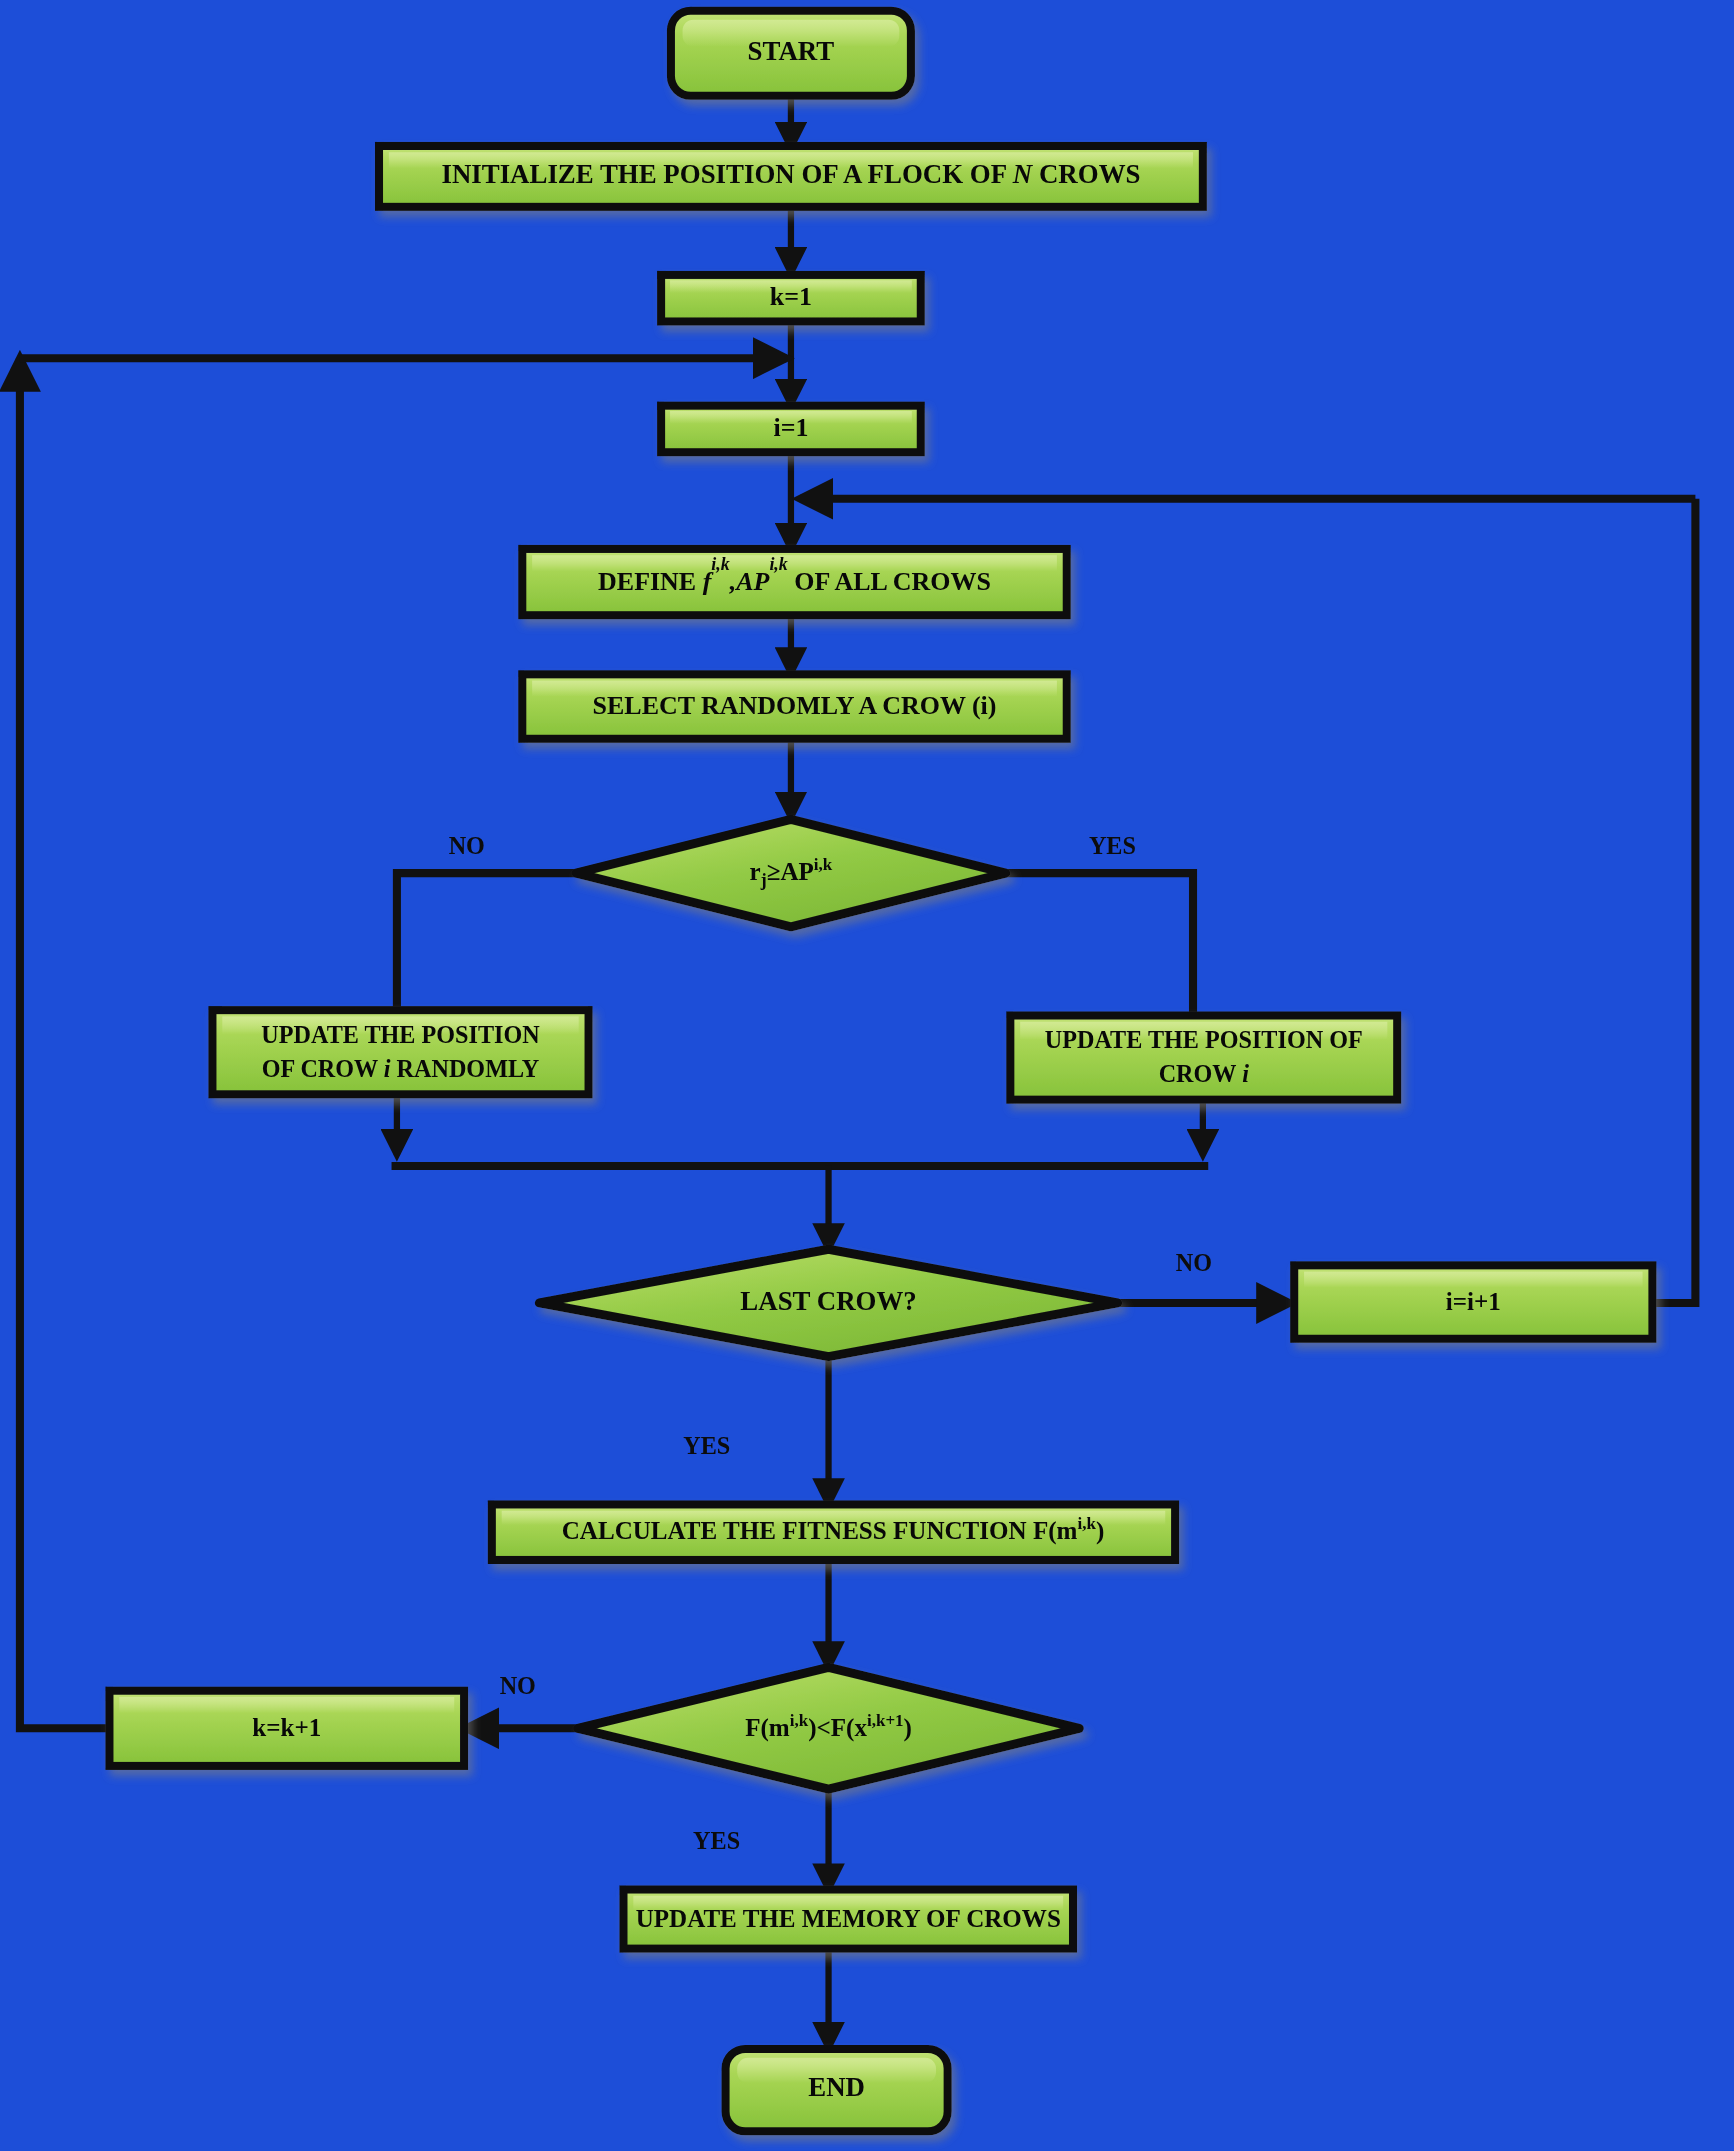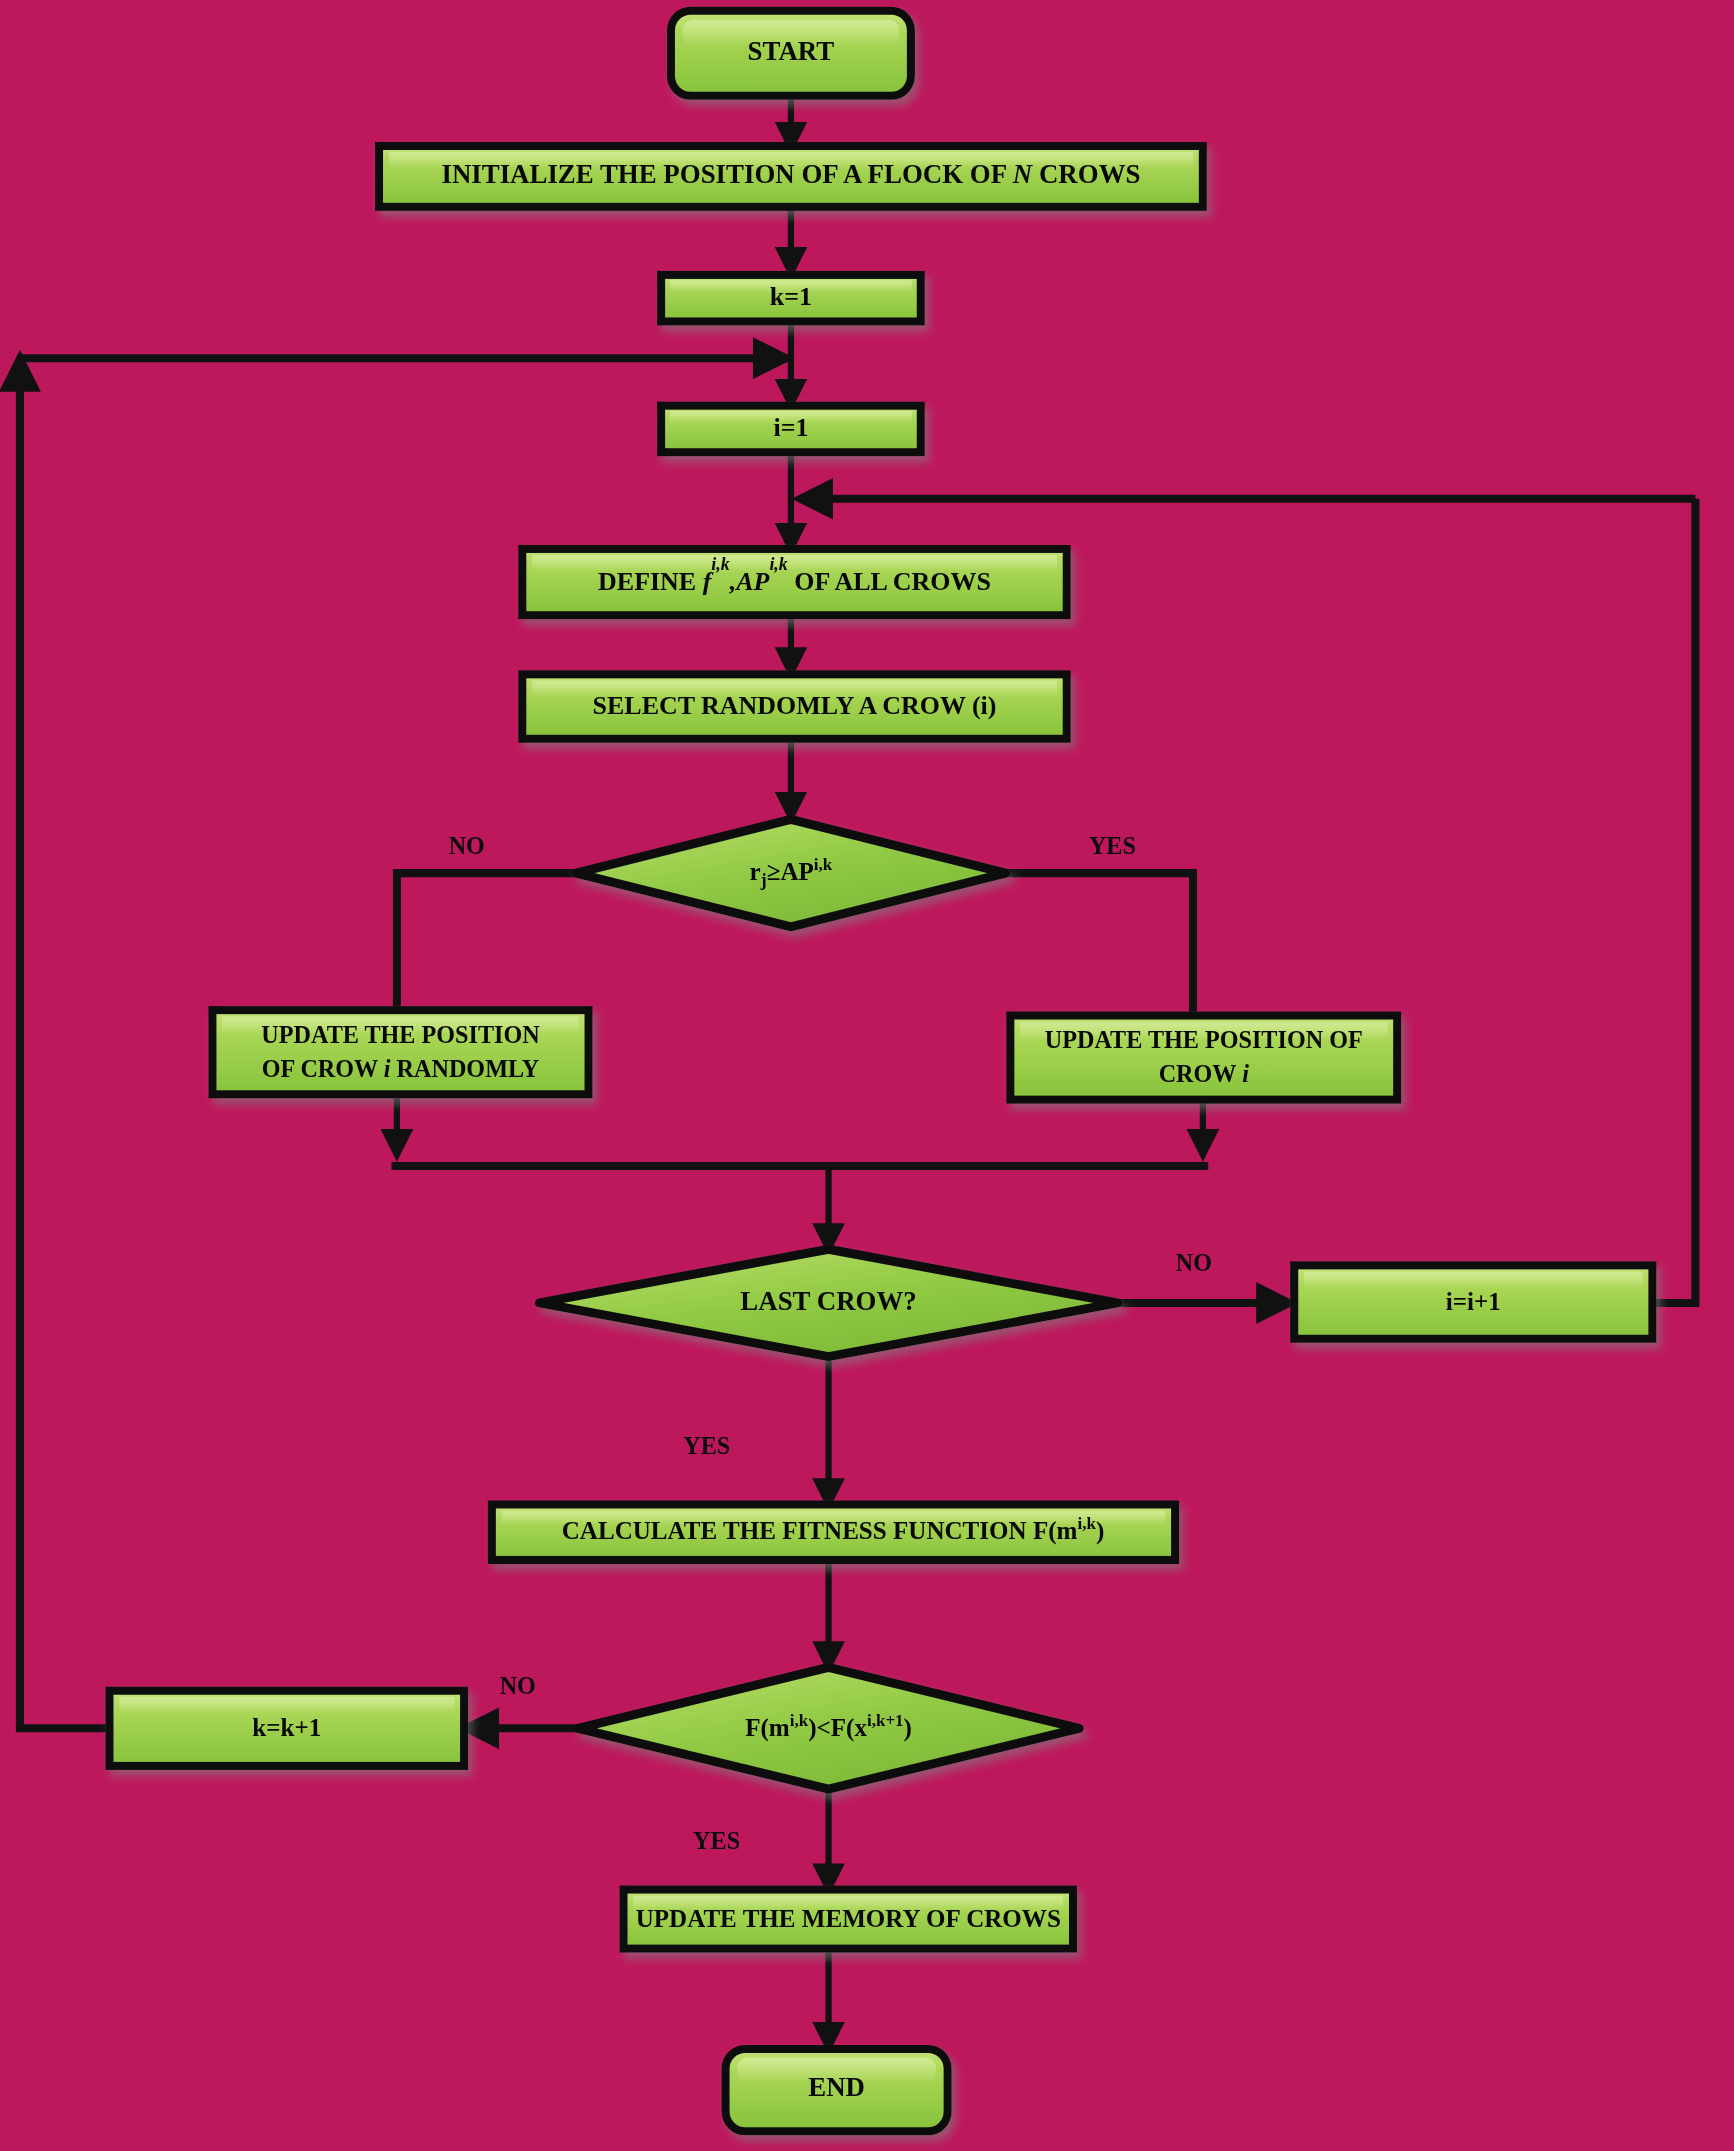--- a/index.html
+++ b/index.html
@@ -7,21 +7,21 @@
     padding: 0;
     background: #ffffff;
   }
   body {
     font-family: "Liberation Serif", "DejaVu Serif", serif;
   }
   #flow-wrap {
     position: relative;
     width: 1735px;
     height: 2151px;
-    background: #be185d;
+    background: #1d4ed8;
     overflow: hidden;
   }
   svg#flow-svg {
     position: absolute;
     top: 0; left: 0;
     width: 1735px;
     height: 2151px;
     display: block;
   }
   .node-label {

